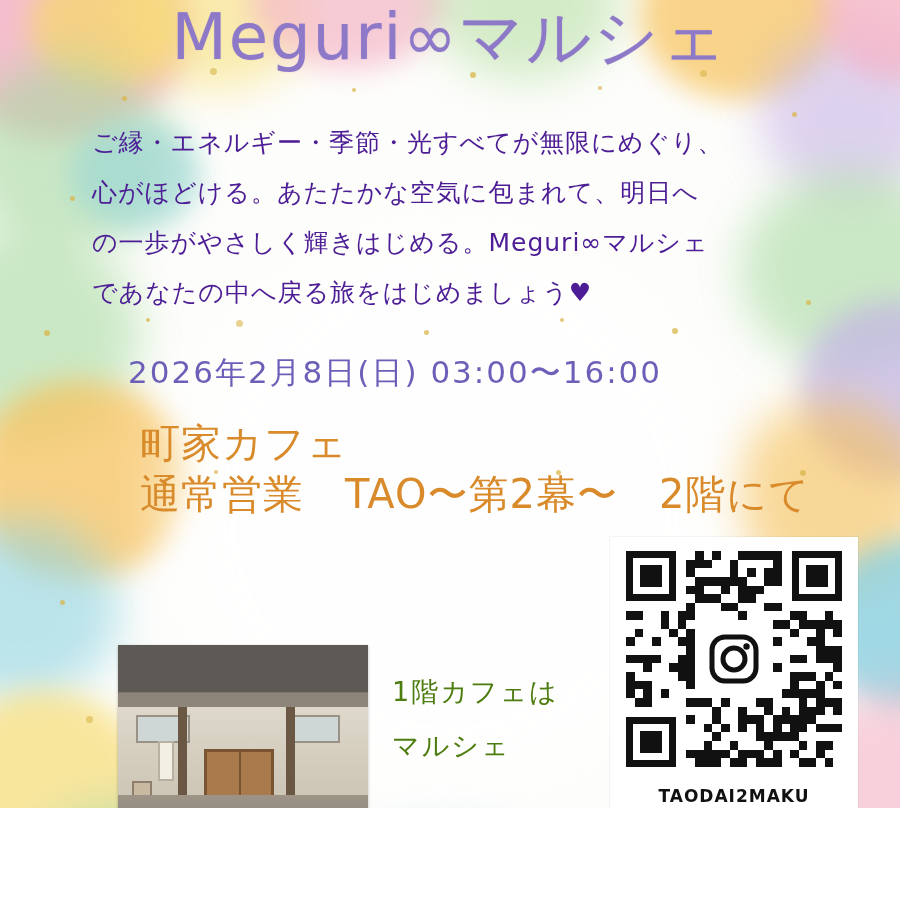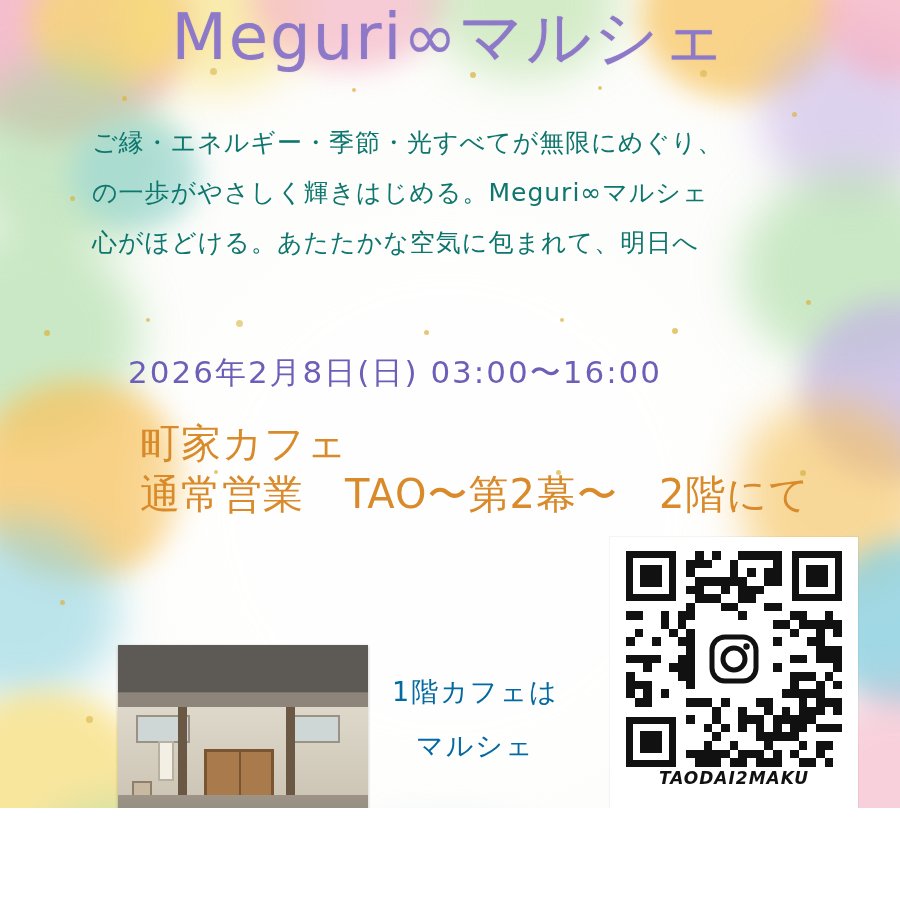--- a/index.html
+++ b/index.html
@@ -47,21 +47,21 @@
     font-size: 64px;
     letter-spacing: 2px;
     color: #8e79c9;
     text-shadow: 0 0 1px rgba(142,121,201,.5);
     font-weight: 400;
     white-space: nowrap;
   }
 
   #lead {
     top: 118px; left: 92px; width: 740px;
-    color: #0f766e;
+    color: #4c1d95;
     font-size: 25px;
     line-height: 50px;
     letter-spacing: 1px;
   }
 
   #datetime {
     top: 352px; left: 128px;
     color: #6d5fb8;
     font-size: 31px;
     letter-spacing: 2px;
@@ -73,25 +73,25 @@
     color: #d98b2b;
     font-size: 40px;
     line-height: 51px;
     letter-spacing: 1px;
     white-space: nowrap;
   }
   #venue .row2 { letter-spacing: 1px; }
 
   #note {
     top: 665px; left: 392px;
-    color: #0369a1;
+    color: #4d7c0f;
     font-size: 27px;
     line-height: 54px;
     letter-spacing: 2px;
-    text-align: center;
+    text-align: left;
   }
 
   
   #photo {
     position: absolute;
     top: 645px; left: 118px;
     width: 250px; height: 190px;
     z-index: 6;
     overflow: hidden;
     background: #b9b3a6;
@@ -176,23 +176,22 @@
     background: #fff;
     display: flex; align-items: center; justify-content: center;
   }
   .qr-ig svg { display: block; }
   #qr-caption {
     text-align: center;
     font-family: "DejaVu Sans", sans-serif;
     font-size: 17px;
     letter-spacing: 1px;
     color: #111;
-    margin-top: 1px;
+    margin-top: 19px;
     font-weight: bold;
-    font-style: italic;
   }
 </style>
 </head>
 <body>
 
 <div id="poster">
 
   <div class="blob" style="left:-70px; top:-90px; width:260px; height:230px; background:#f3a7bd;"></div>
   <div class="blob" style="left:30px; top:-40px; width:150px; height:130px; background:#f6d96b;"></div>
   <div class="blob soft" style="left:-40px; top:60px; width:210px; height:190px; background:#a8d9a0;"></div>
@@ -244,22 +243,23 @@
   <div class="speck" style="left:300px; top:880px; width:5px; height:5px;"></div>
   <div class="speck" style="left:470px; top:880px; width:4px; height:4px;"></div>
   <div class="speck" style="left:586px; top:856px; width:6px; height:6px;"></div>
   <div class="speck" style="left:556px; top:470px; width:5px; height:5px;"></div>
   <div class="speck" style="left:214px; top:470px; width:4px; height:4px;"></div>
 
   <div class="layer" id="title">Meguri∞マルシェ</div>
 
   <div class="layer" id="lead">
     <div>ご縁・エネルギー・季節・光すべてが無限にめぐり、</div>
+    <div>心がほどける。あたたかな空気に包まれて、明日へ</div>
     <div>の一歩がやさしく輝きはじめる。Meguri∞マルシェ</div>
-    <div>心がほどける。あたたかな空気に包まれて、明日へ</div>
+    <div>であなたの中へ戻る旅をはじめましょう♥</div>
   </div>
 
   <div class="layer" id="datetime">2026年2月8日(日) 03:00〜16:00</div>
 
   <div class="layer" id="venue">
     <div>町家カフェ</div>
     <div class="row2">通常営業　TAO〜第2幕〜　2階にて</div>
   </div>
 
   <div class="layer" id="note">

